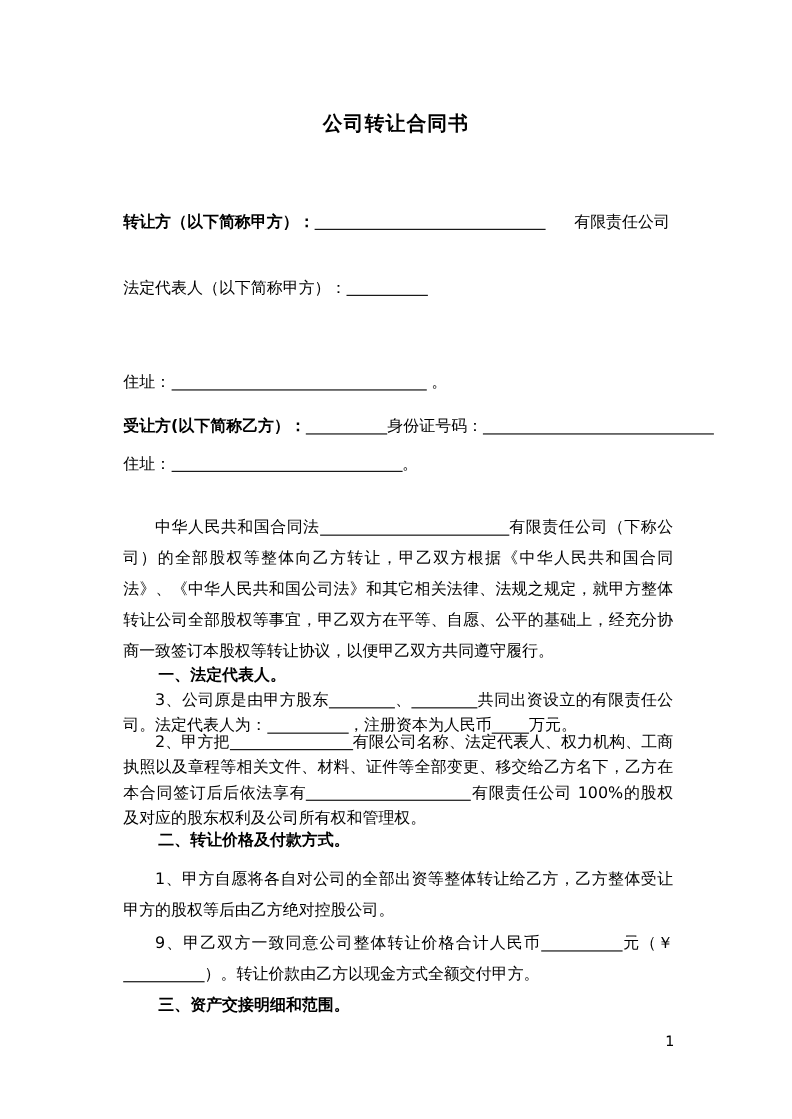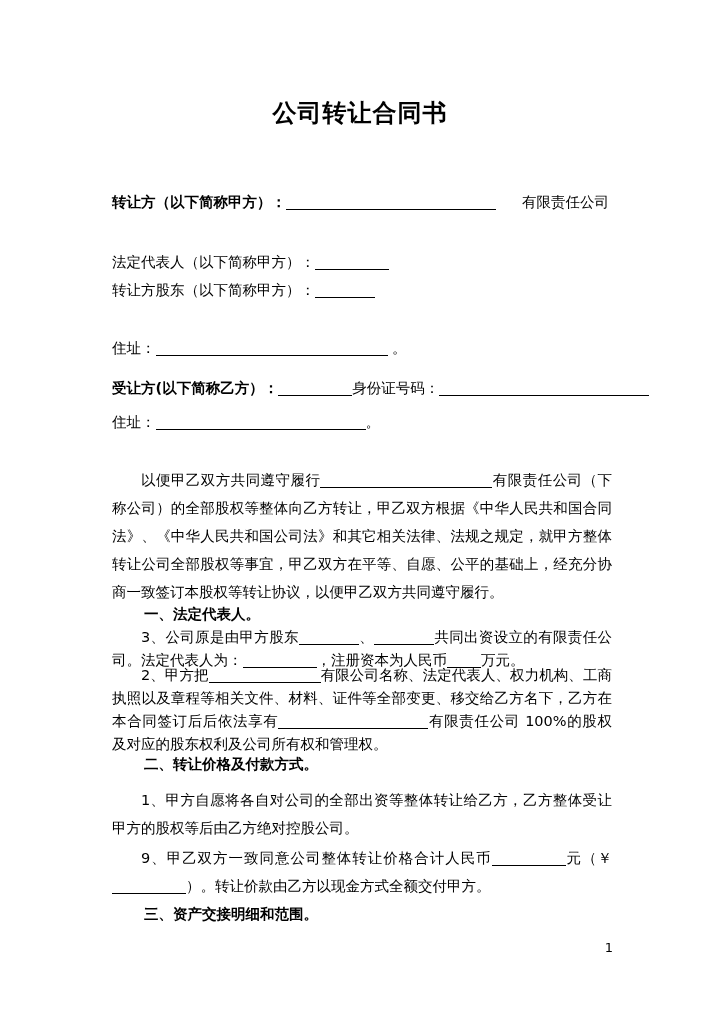--- a/index.html
+++ b/index.html
@@ -31,21 +31,21 @@
     width: 500px;
   }
 
   
   .doc-title {
     position: absolute;
     left: 0;
     top: 96px;
     width: 720px;
     text-align: center;
-    font-size: 24px;
+    font-size: 18px;
     font-weight: bold;
     letter-spacing: 1px;
     line-height: 34px;
   }
 
   
   .line {
     font-size: 14.5px;
     line-height: 28px;
     white-space: nowrap;
@@ -113,38 +113,37 @@
   <div class="content">
 
     <div class="blk" style="top:188px;">
       <div class="line bold"><span>转让方（以下简称甲方）：</span><span class="blank b-3xl"></span><span style="font-weight:normal;margin-left:26px;">有限责任公司</span></div>
 
     </div>
 
     <div class="blk" style="top:248px;">
       <div class="line"><span>法定代表人（以下简称甲方）：</span><span class="blank b-md"></span></div>
 
-      <div class="line"><span>转让方股东（以下简称甲方）：</span><span class="blank b-sm"></span></div>
 
     </div>
 
     <div class="blk" style="top:334px;">
       <div class="line"><span>住址：</span><span class="blank b-4xl"></span> <span>。</span></div>
     </div>
 
     <div class="blk" style="top:374px;">
       <div class="line bold"><span>受让方(以下简称乙方）：</span><span class="blank b-md"></span><span style="font-weight:normal;">身份证号码：</span><span class="blank b-3xl"></span></div>
     </div>
 
     <div class="blk" style="top:408px;">
       <div class="line"><span>住址：</span><span class="blank b-3xl"></span><span>。</span></div>
     </div>
 
     <div class="blk" style="top:466px;">
-      <div class="para indent"><span>以便甲乙双方共同遵守履行</span><span class="blank b-2xl"></span><span>有限责任公司（下称公司）的全部股权等整体向乙方转让，甲乙双方根据《中华人民共和国合同法》、《中华人民共和国公司法》和其它相关法律、法规之规定，就甲方整体转让公司全部股权等事宜，甲乙双方在平等、自愿、公平的基础上，经充分协商一致签订本股权等转让协议，以便甲乙双方共同遵守履行。</span></div>
+      <div class="para indent"><span>中华人民共和国合同法</span><span class="blank b-2xl"></span><span>有限责任公司（下称公司）的全部股权等整体向乙方转让，甲乙双方根据《中华人民共和国合同法》、《中华人民共和国公司法》和其它相关法律、法规之规定，就甲方整体转让公司全部股权等事宜，甲乙双方在平等、自愿、公平的基础上，经充分协商一致签订本股权等转让协议，以便甲乙双方共同遵守履行。</span></div>
     </div>
 
     <div class="blk" style="top:600px;">
       <div class="sec-head">一、法定代表人。</div>
     </div>
 
     <div class="blk" style="top:626px;">
       <div class="para tight indent"><span>3、公司原是由甲方股东</span><span class="blank b-sm"></span><span>、</span><span class="blank b-sm"></span><span>共同出资设立的有限责任公司。法定代表人为：</span><span class="blank b-md"></span><span>，注册资本为人民币</span><span class="blank b-xs"></span><span>万元。</span></div>
     </div>
 

